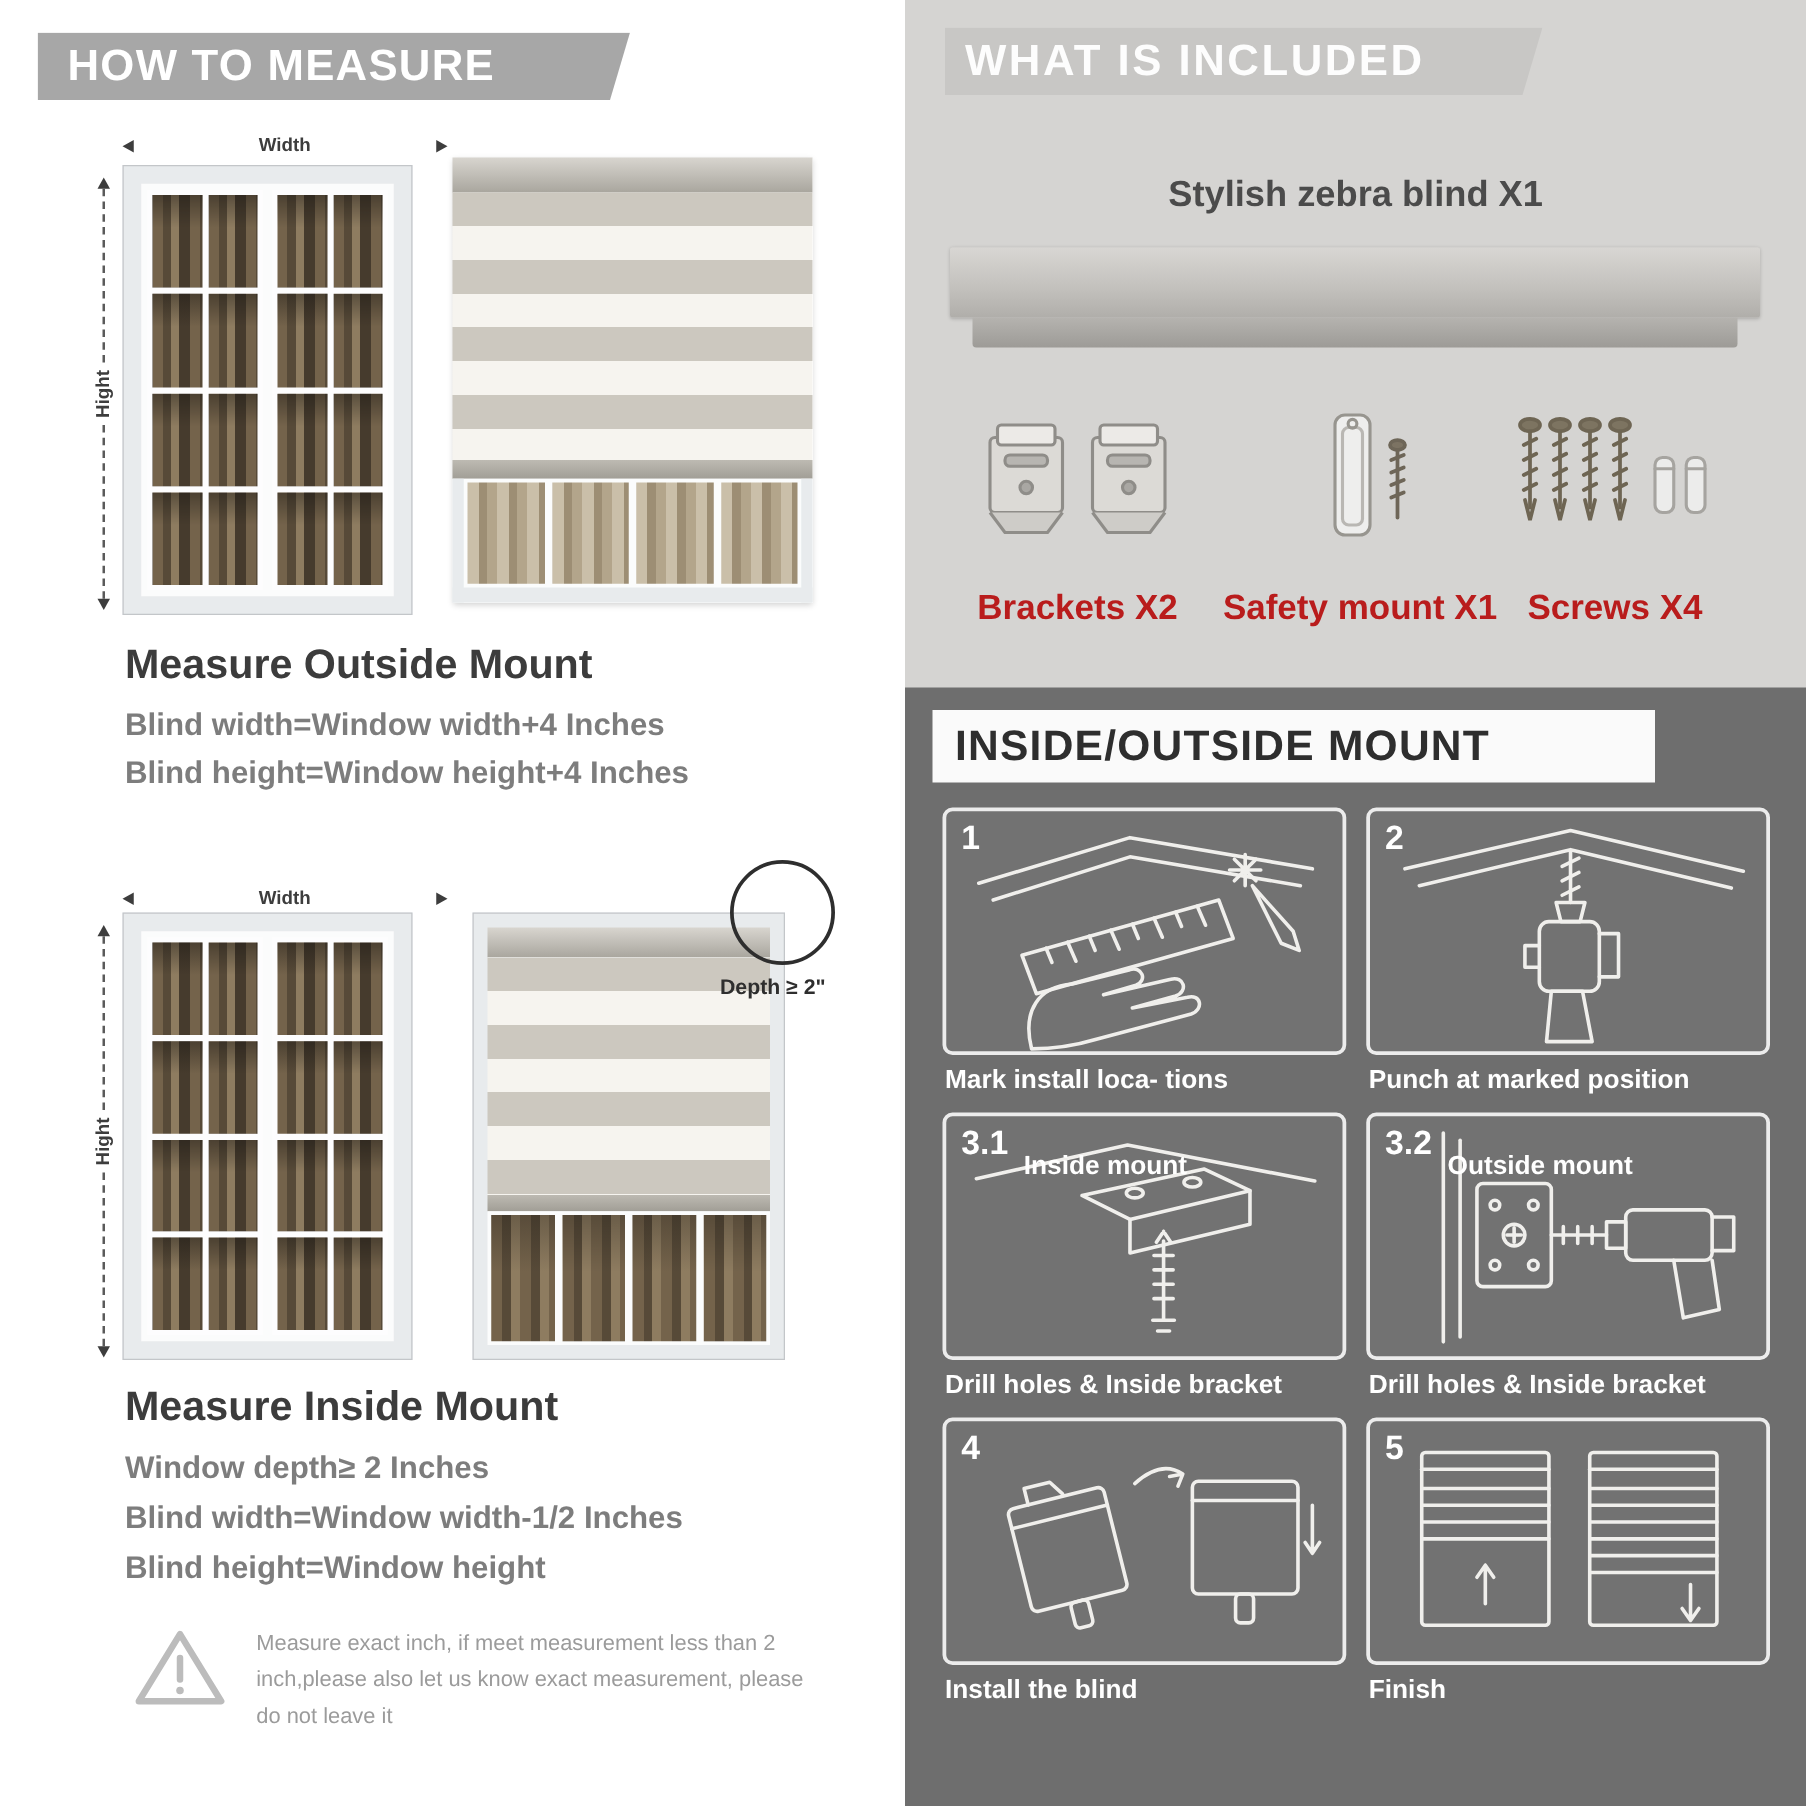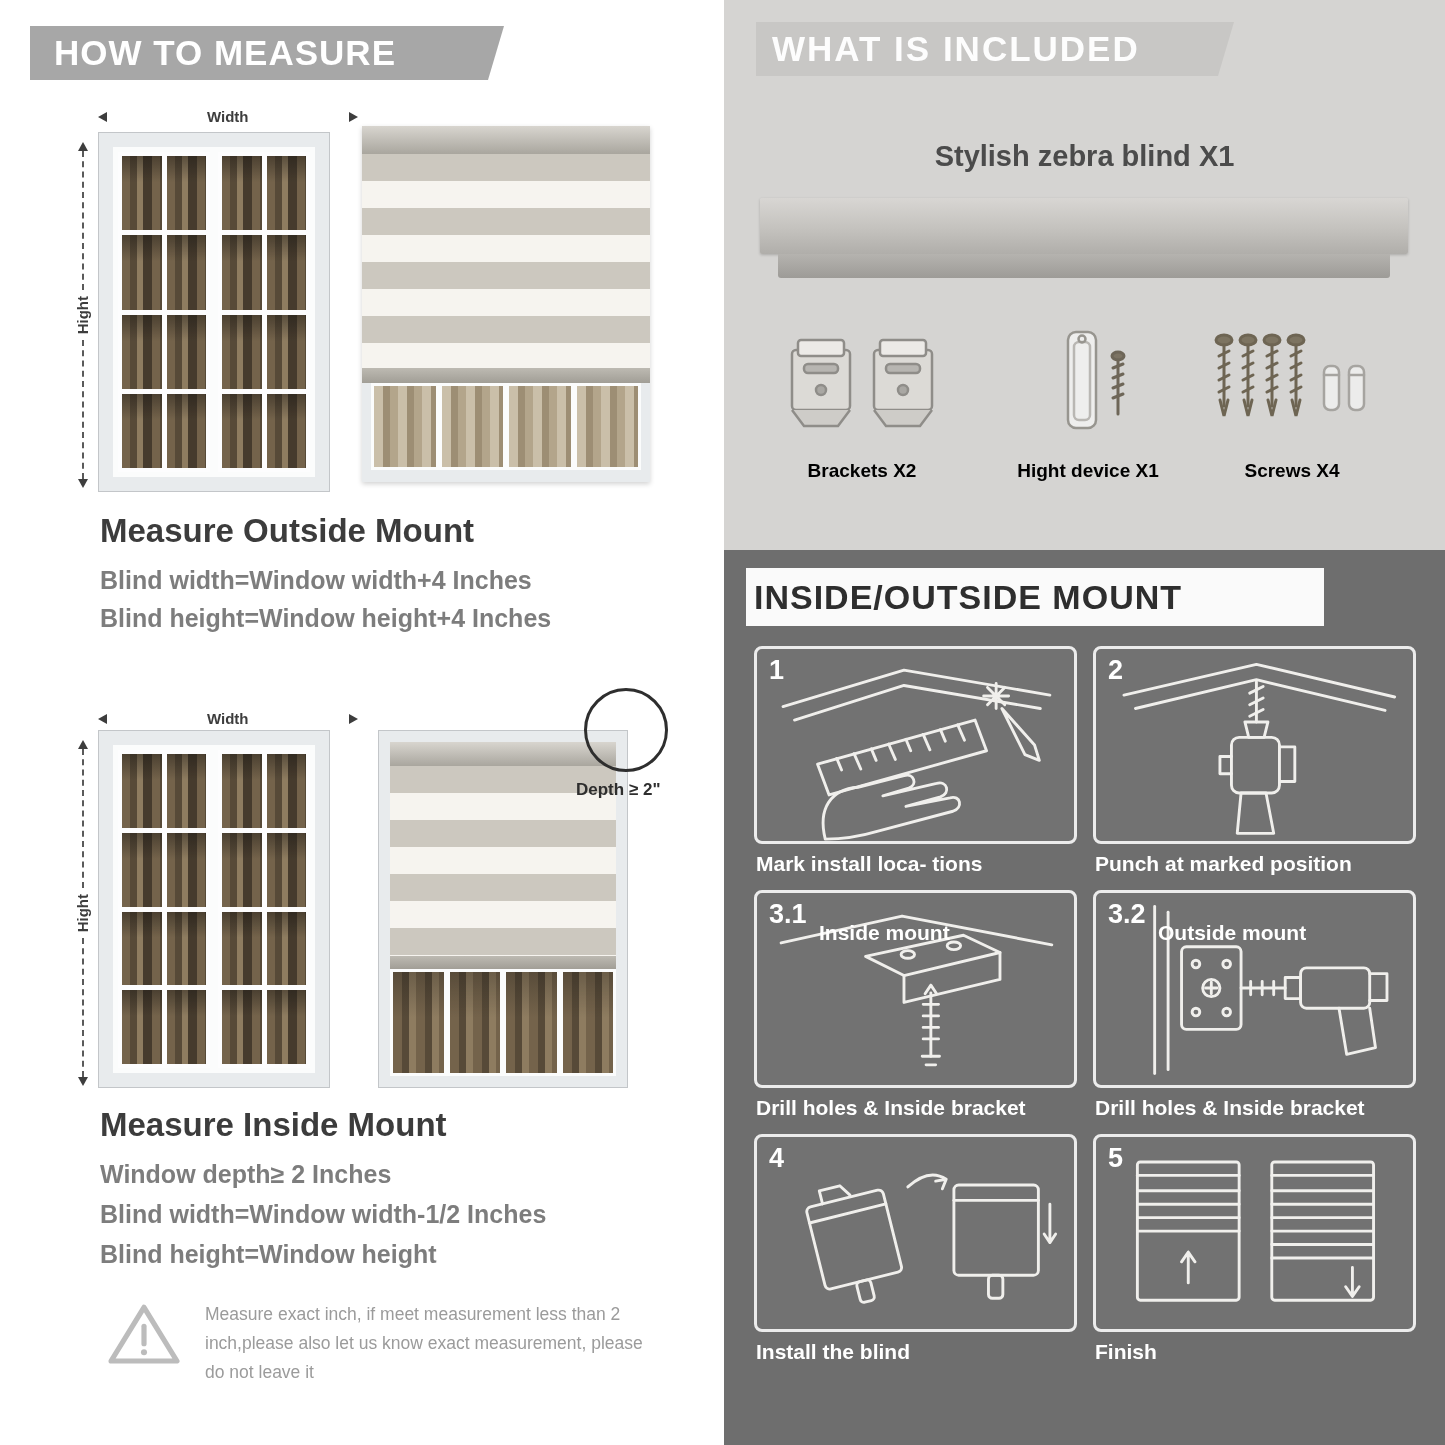--- a/index.html
+++ b/index.html
@@ -74,26 +74,26 @@
                    display:flex;align-items:center;padding-left:16px;box-sizing:border-box;}
   .banner-included span{color:#fdfdfd;font-size:35px;font-weight:bold;letter-spacing:2px;}
   .product-label{position:absolute;left:0;top:140px;width:100%;text-align:center;
                  font-size:29px;font-weight:bold;color:#4b4b4b;}
   .headrail{position:absolute;left:36px;top:198px;width:648px;height:56px;border-radius:2px;
             background:linear-gradient(180deg,#d8d6d3 0%,#c4c2be 55%,#b0aeaa 100%);
             box-shadow:0 1px 3px rgba(0,0,0,.2);}
   .headrail-bottom{position:absolute;left:54px;top:254px;width:612px;height:24px;border-radius:0 0 3px 3px;
             background:linear-gradient(180deg,#b5b3af,#9d9b97);}
   .item-ill{position:absolute;}
-  .item-label{position:absolute;top:460px;transform:translateX(-50%);font-size:19px;font-weight:bold;color:#000000;white-space:nowrap;}
+  .item-label{position:absolute;top:470px;transform:translateX(-50%);font-size:28px;font-weight:bold;color:#b91c1c;white-space:nowrap;}
 
   
   .panel-mount{position:absolute;left:724px;top:550px;width:721px;height:895px;background:#6e6e6e;}
   .banner-mount{position:absolute;left:22px;top:18px;width:578px;height:58px;background:#fafafa;
-                display:flex;align-items:center;padding-left:8px;box-sizing:border-box;}
+                display:flex;align-items:center;padding-left:18px;box-sizing:border-box;}
   .banner-mount span{color:#2e2e2e;font-size:34px;font-weight:bold;letter-spacing:1px;}
   .steps{position:absolute;left:30px;top:96px;width:662px;display:grid;
          grid-template-columns:1fr 1fr;column-gap:16px;row-gap:14px;}
   .step .box{height:198px;border:3px solid #ececec;border-radius:8px;position:relative;
              box-sizing:border-box;overflow:hidden;background:rgba(255,255,255,0.03);}
   .step .num{position:absolute;top:6px;left:12px;color:#fff;font-size:27px;font-weight:bold;z-index:2;}
   .step .steplabel{position:absolute;top:28px;left:62px;color:#fff;font-size:21px;font-weight:bold;z-index:2;}
   .step .cap{margin-top:8px;color:#fff;font-size:21px;font-weight:bold;padding-left:2px;}
   .art{position:absolute;left:0;top:0;width:100%;height:100%;}
   .art g{fill:none;stroke:#f0efec;stroke-width:3;stroke-linecap:round;stroke-linejoin:round;}
@@ -303,21 +303,21 @@
         <g stroke="#a6a4a0" stroke-width="2.5" fill="rgba(255,255,255,0.55)">
           <rect x="112" y="36" width="15" height="44" rx="6"></rect>
             <path d="M112 45 h15"></path>
           <rect x="137" y="36" width="15" height="44" rx="6"></rect>
             <path d="M137 45 h15"></path>
         </g>
       </g>
     </svg>
 
     <div class="item-label" style="left:138px;">Brackets X2</div>
-    <div class="item-label" style="left:364px;">Hight device X1</div>
+    <div class="item-label" style="left:364px;">Safety mount X1</div>
     <div class="item-label" style="left:568px;">Screws X4</div>
   </div>
 
   <div class="panel-mount">
     <div class="banner-mount">
       <span>INSIDE/OUTSIDE MOUNT</span>
     </div>
 
     <div class="steps">
 

